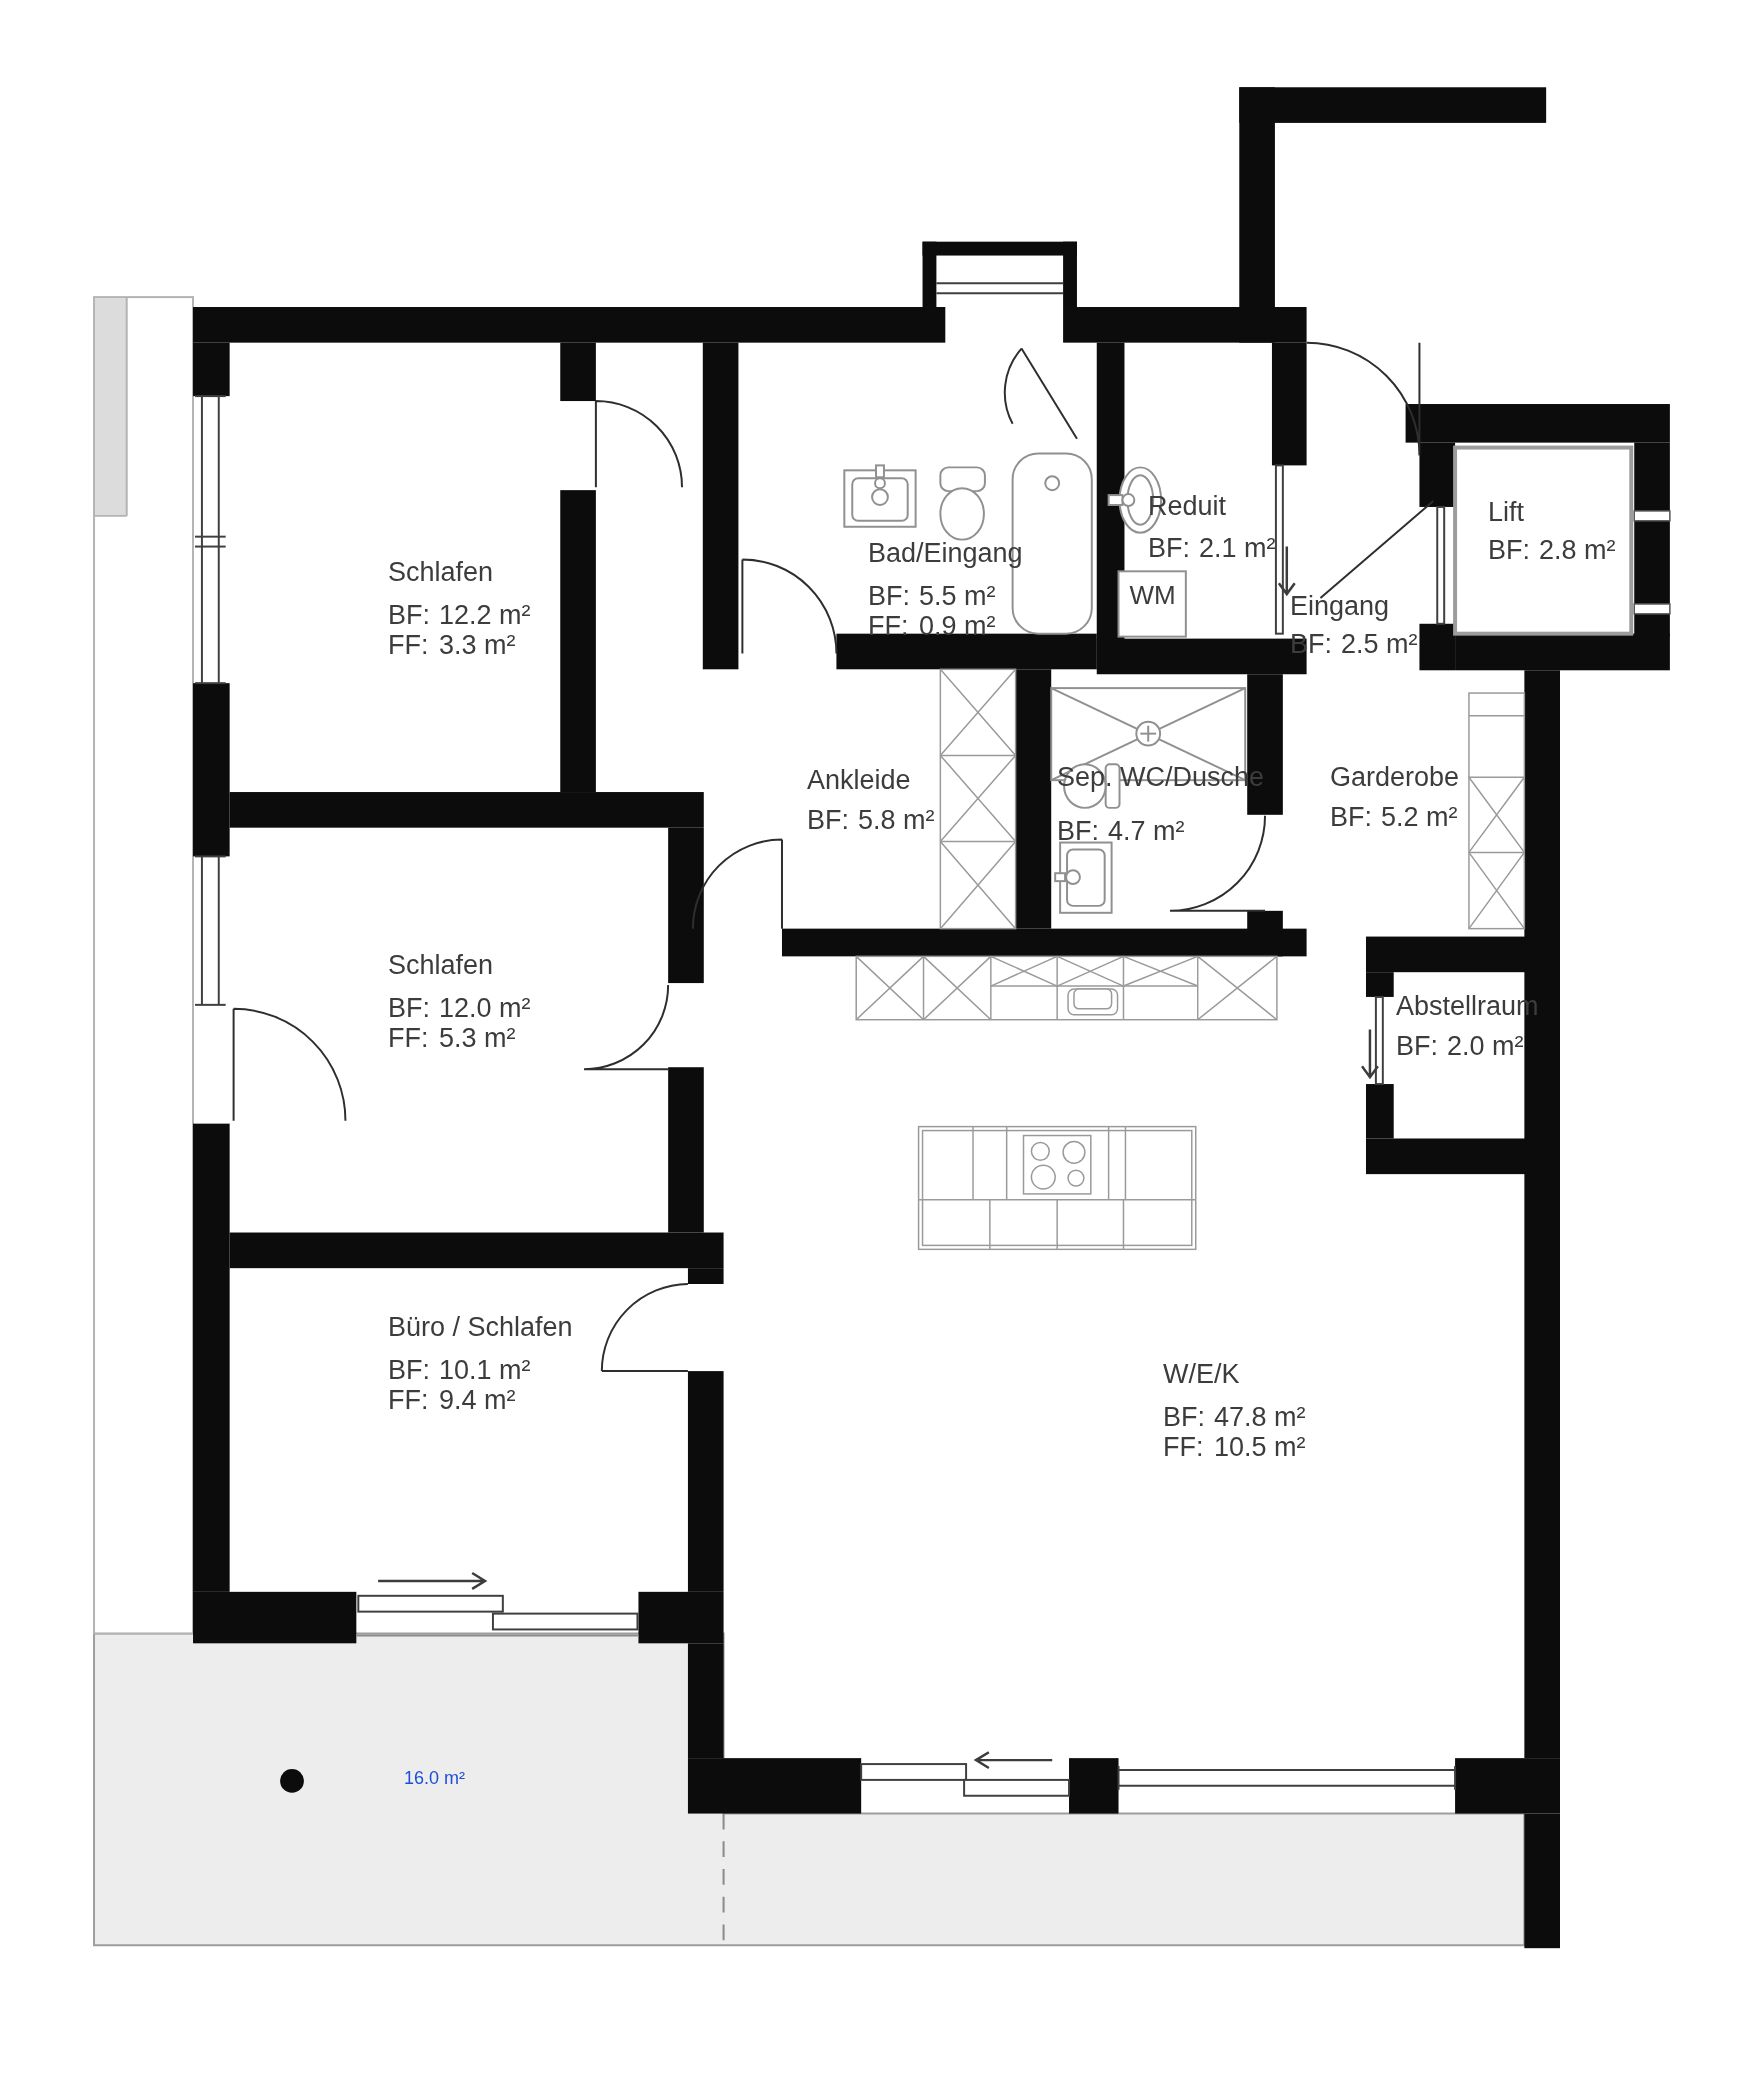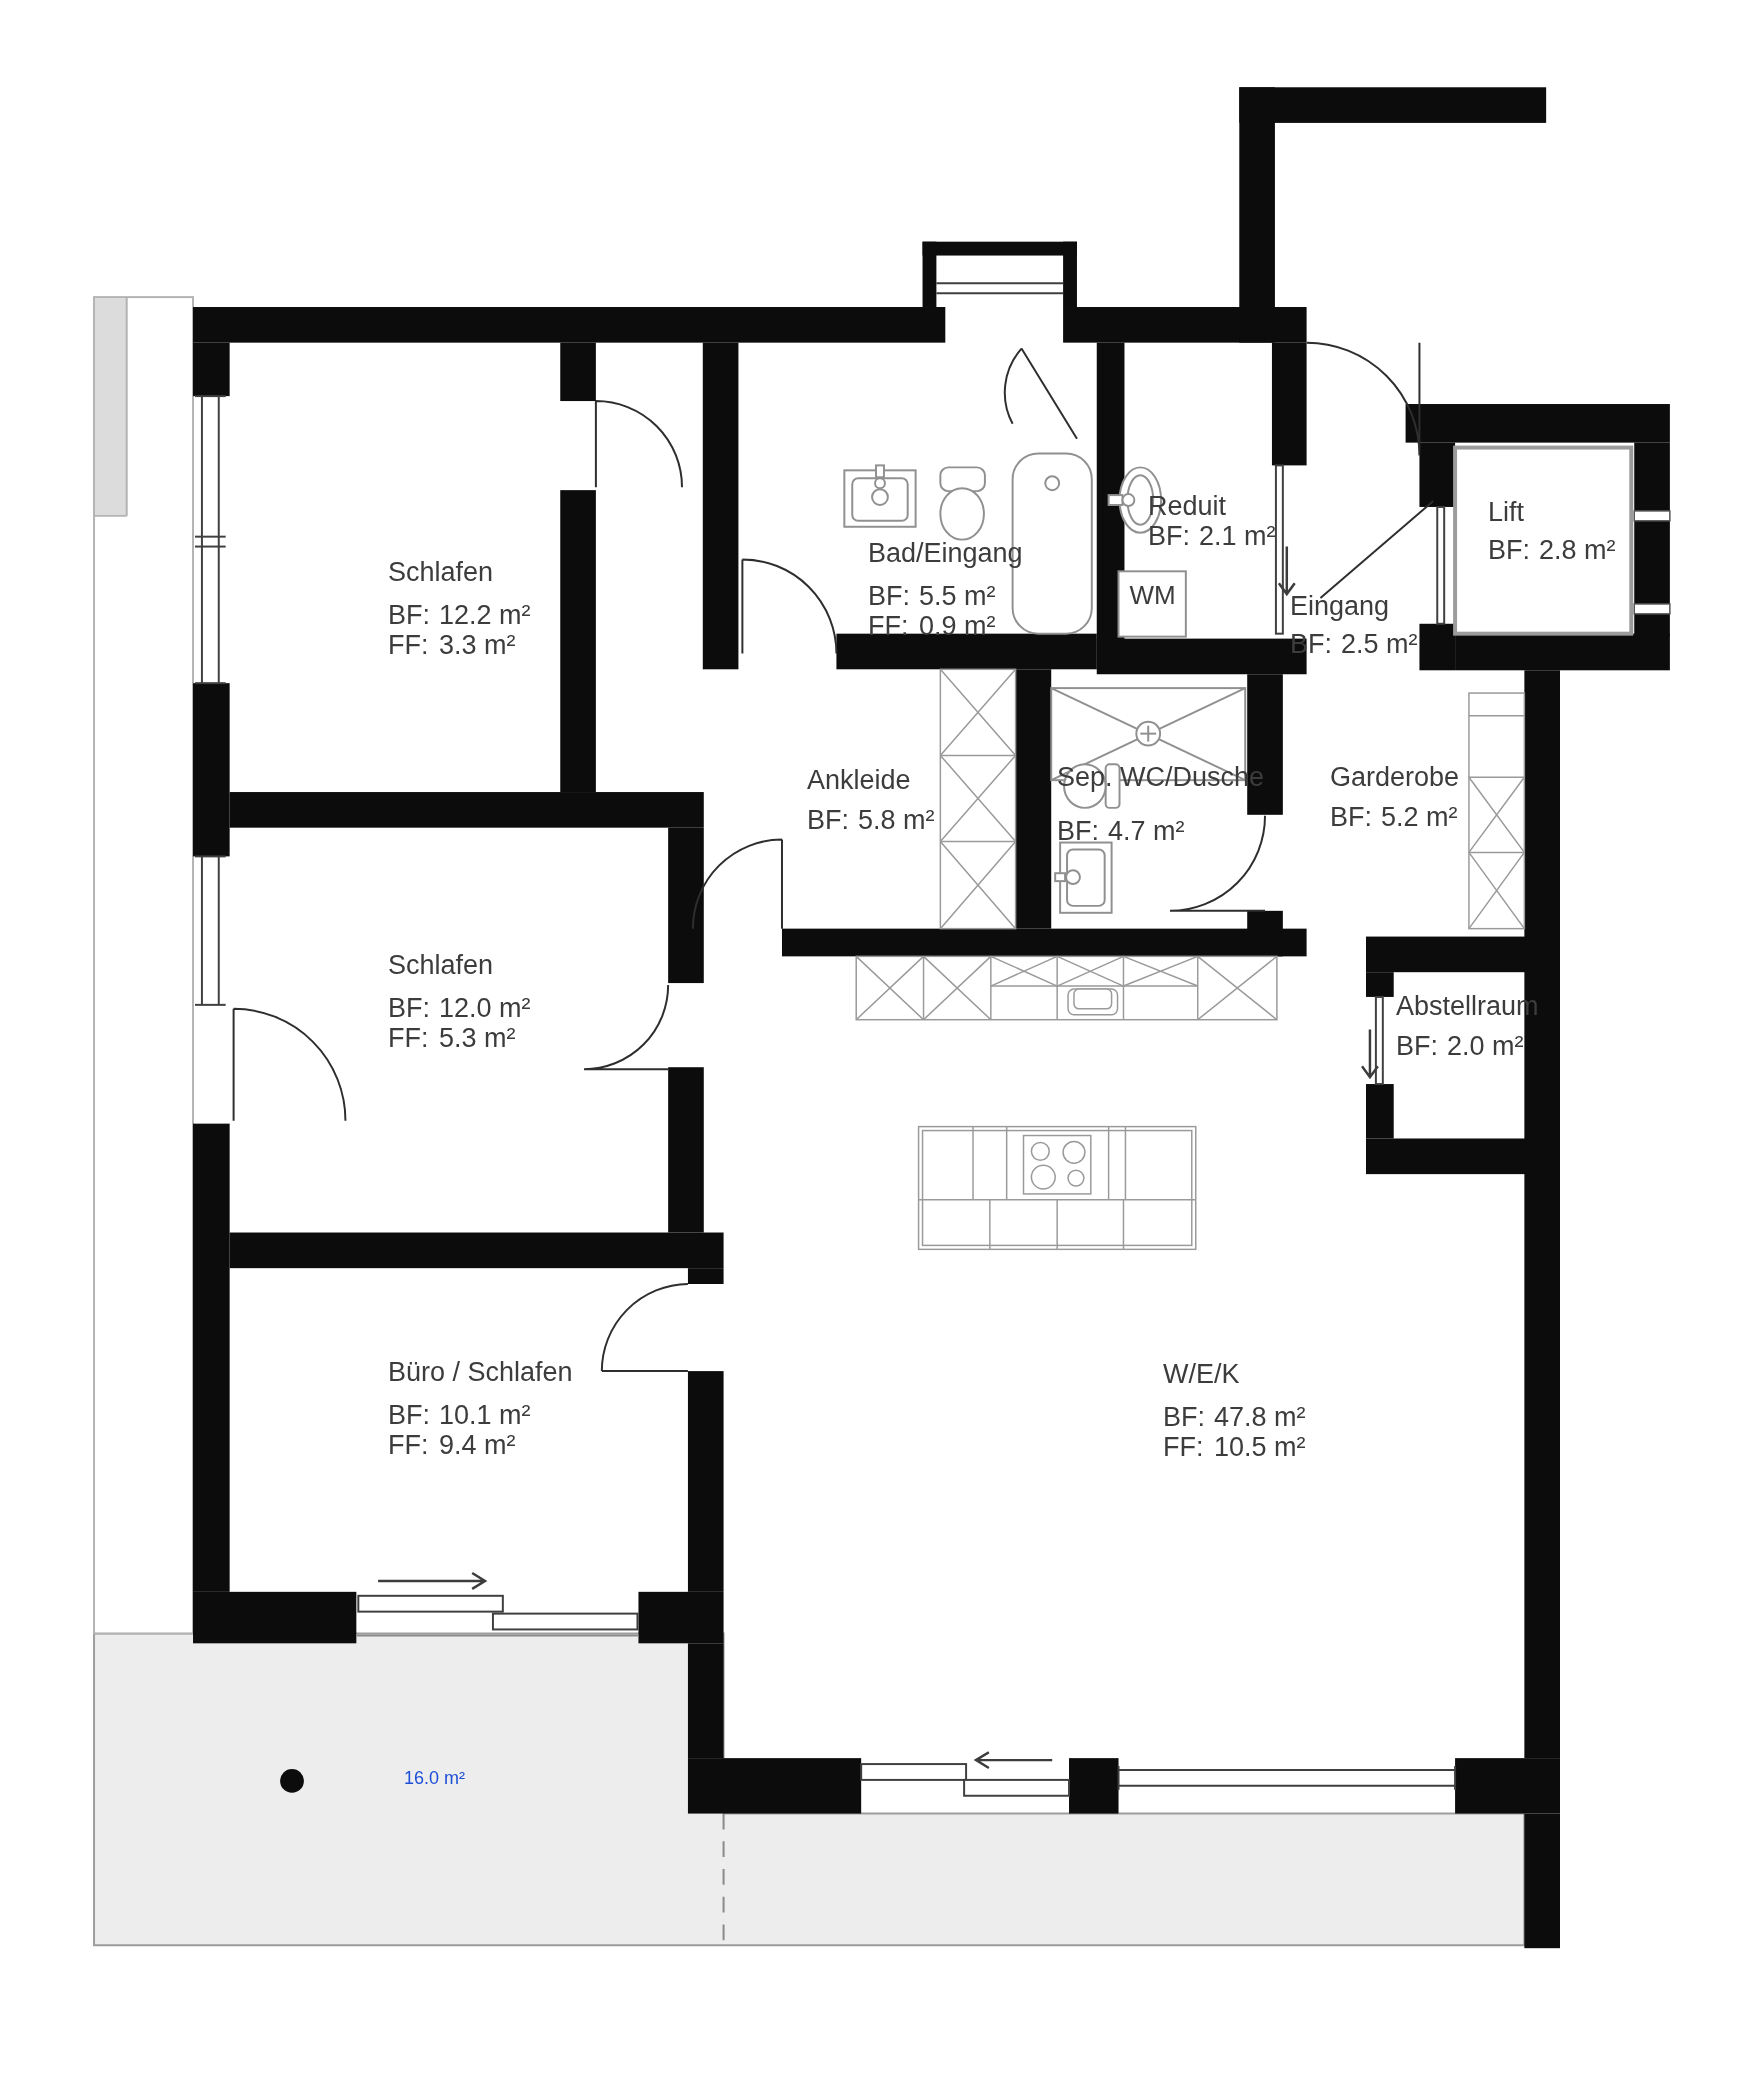--- a/index.html
+++ b/index.html
@@ -230,21 +230,21 @@
         <span class="ml">BF:</span>
         <span>5.5 m²</span>
       </div>
     <div class="metric">
         <span class="ml">FF:</span>
         <span>0.9 m²</span>
       </div>
   </div>
 
   <div class="room-label" style="left:1148px;top:491px">
-    <div class="room-name" style="margin-bottom:0">Reduit</div>
+    <div class="room-name" style="margin-bottom:12px">Reduit</div>
     <div class="metric">
         <span class="ml">BF:</span>
         <span>2.1 m²</span>
       </div>
   </div>
 
   <div class="room-label" style="left:1290px;top:591px">
     <div class="room-name" style="margin-bottom:8px">Eingang</div>
     <div class="metric">
         <span class="ml">BF:</span>
@@ -297,21 +297,21 @@
   </div>
 
   <div class="room-label" style="left:1396px;top:991px">
     <div class="room-name" style="margin-bottom:10px">Abstellraum</div>
     <div class="metric">
         <span class="ml">BF:</span>
         <span>2.0 m²</span>
       </div>
   </div>
 
-  <div class="room-label" style="left:388px;top:1357px">
+  <div class="room-label" style="left:388px;top:1312px">
     <div class="room-name">Büro / Schlafen</div>
     <div class="metric">
         <span class="ml">BF:</span>
         <span>10.1 m²</span>
       </div>
     <div class="metric">
         <span class="ml">FF:</span>
         <span>9.4 m²</span>
       </div>
   </div>

